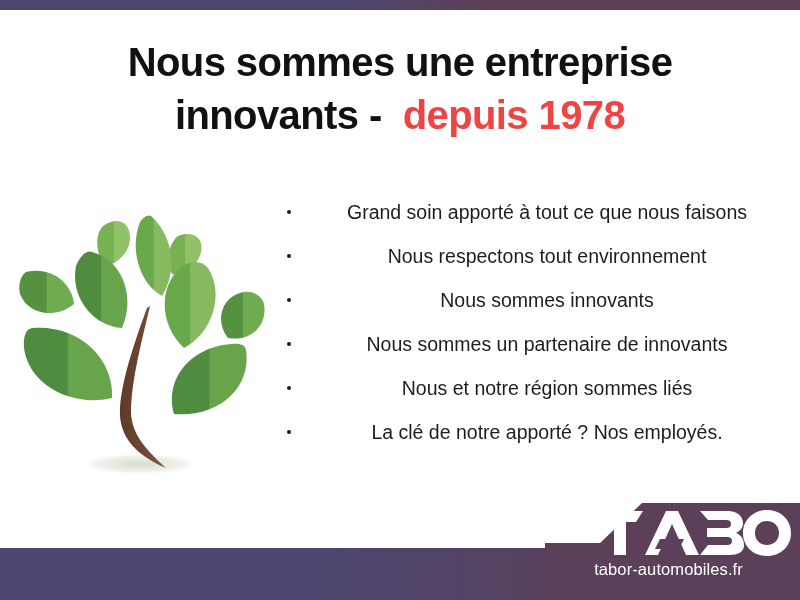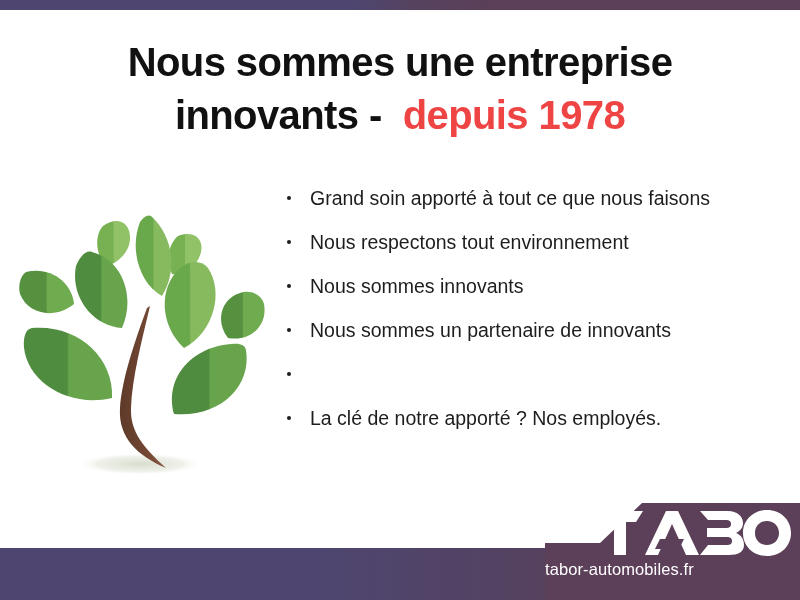--- a/index.html
+++ b/index.html
@@ -57,21 +57,21 @@
     width: 196px;
     height: 48px;
     display: block;
   }
 
   .logo-url {
     position: absolute;
     left: 545px;
     top: 560px;
     width: 247px;
-    text-align: left;
+    text-align: center;
     color: #ffffff;
     font-size: 16.5px;
     letter-spacing: 0.1px;
     font-family: "Liberation Sans", "DejaVu Sans", sans-serif;
     white-space: nowrap;
   }
 
   
   .heading {
     position: absolute;
@@ -91,25 +91,26 @@
   }
   .heading .ln {
     display: block;
     white-space: nowrap;
   }
 
   
   .bullets {
     position: absolute;
     left: 284px;
-    top: 176px;
+    top: 190px;
     width: 500px;
     margin: 0;
     padding: 0;
     list-style: none;
+    text-align: center;
   }
   .bullets li {
     position: relative;
     height: 44px;
     line-height: 44px;
     padding-left: 26px;
     font-size: 19.5px;
     color: #1d1d1d;
     white-space: nowrap;
     font-family: "Liberation Sans", "DejaVu Sans", sans-serif;
@@ -203,21 +204,21 @@
     <path d="M14 136 C 58 132, 96 164, 94 206 C 50 216, 10 190, 6 156 C 5 144, 8 137, 14 136 Z" fill="url(#lfB)"></path>
 
     <path d="M228 158 C 234 196, 200 226, 156 222 C 146 184, 176 154, 214 152 C 222 151, 227 153, 228 158 Z" fill="url(#lfB)"></path>
   </svg>
 
   <ul class="bullets">
     <li><span class="dot"></span><span>Grand soin apporté à tout ce que nous faisons</span></li>
     <li><span class="dot"></span><span>Nous respectons tout environnement</span></li>
     <li><span class="dot"></span><span>Nous sommes innovants</span></li>
     <li><span class="dot"></span><span>Nous sommes un partenaire de innovants</span></li>
-    <li><span class="dot"></span></li>
+    <li><span class="dot"></span><span>Nous et notre région sommes liés</span></li>
     <li><span class="dot"></span><span>La clé de notre apporté ? Nos employés.</span></li>
   </ul>
 
   <div class="bar-bottom"></div>
 
   <div class="logo-block"></div>
 
   <svg class="logo-wordmark" viewBox="0 0 196 48" aria-hidden="true">
 
     <path d="M1 2 H47 L40 13 H30 V46 H18 V13 H1 Z" fill="#ffffff"></path>

